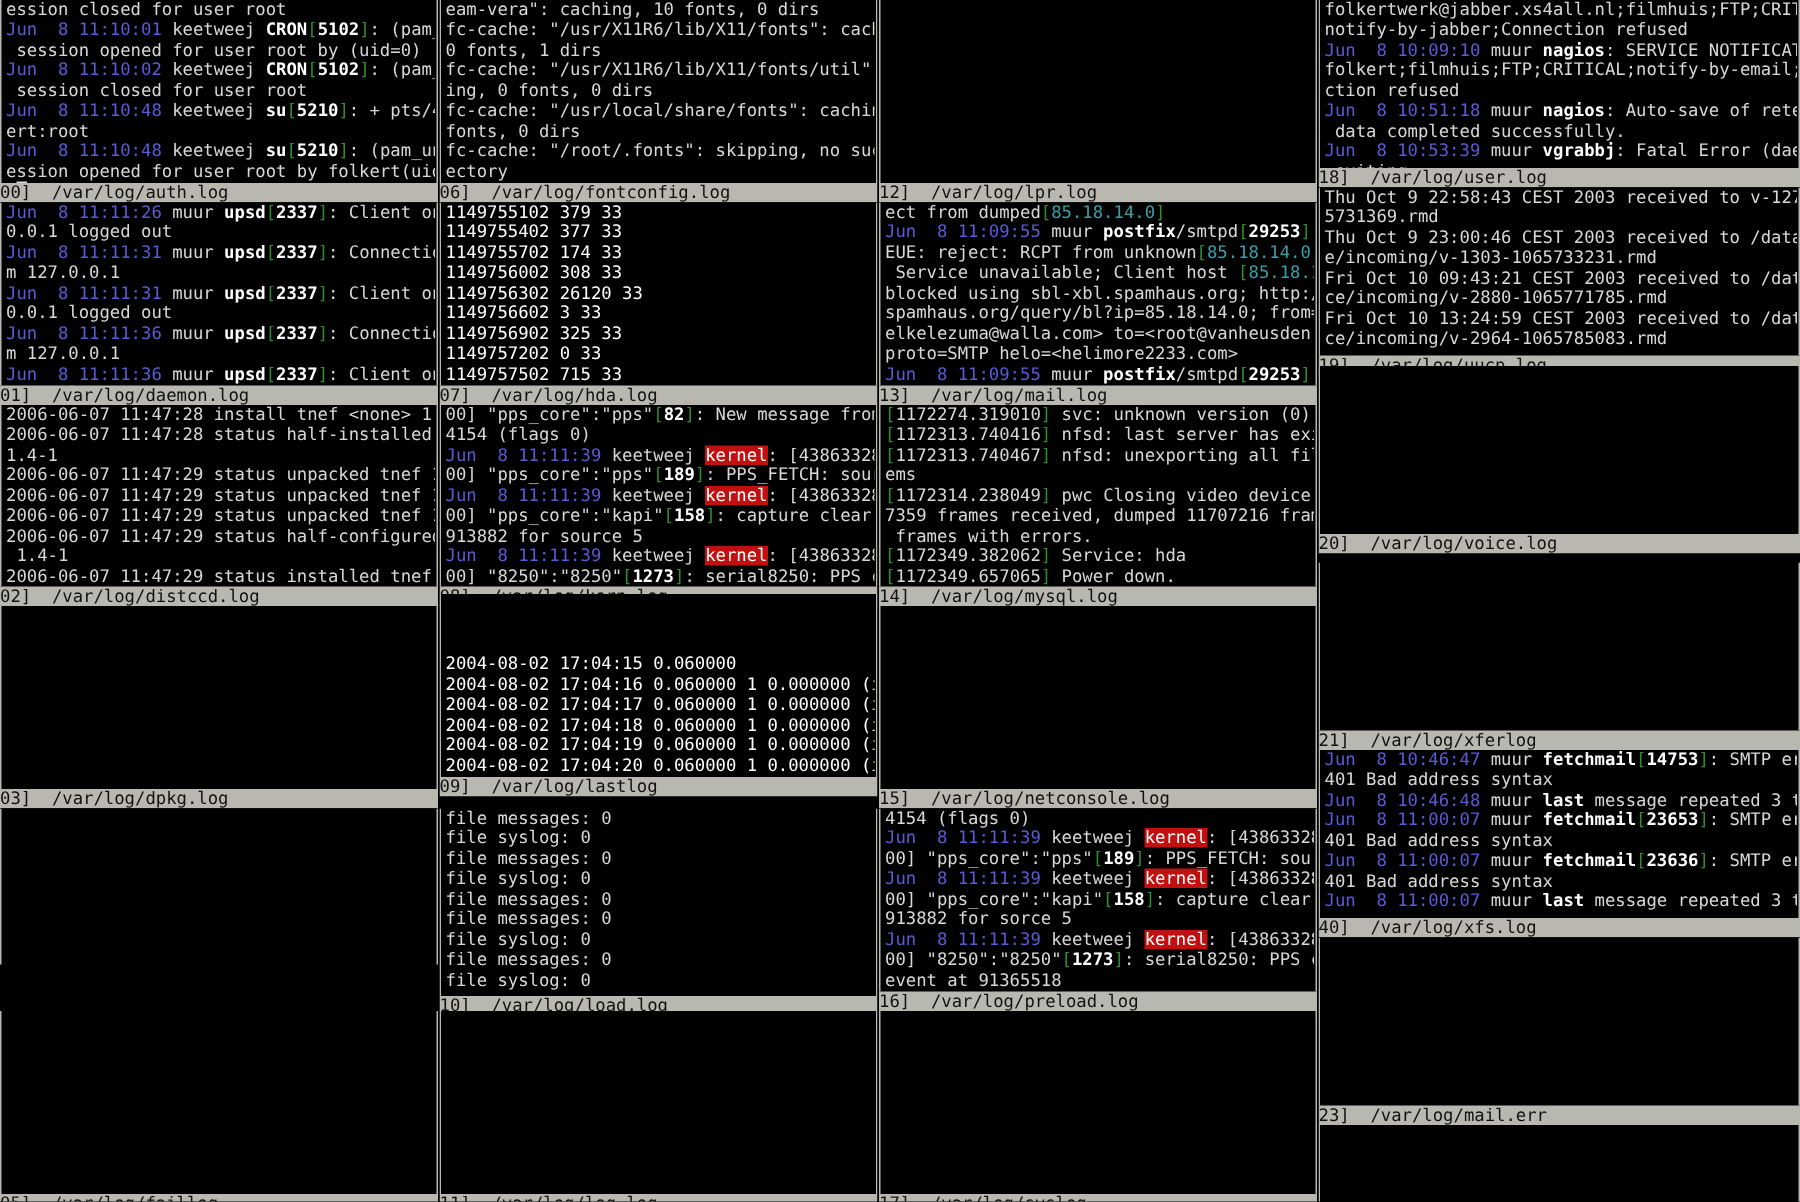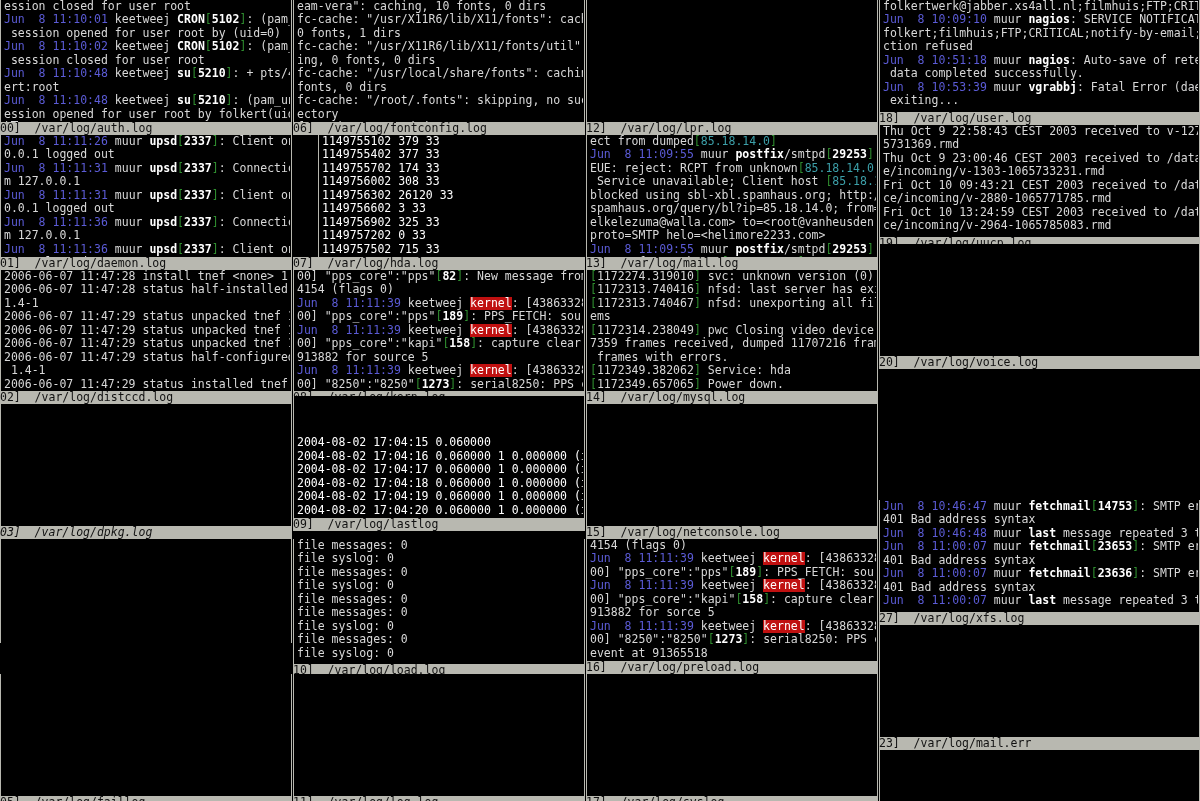--- a/index.html
+++ b/index.html
@@ -93,21 +93,21 @@
           <div class="ln"><span class="c-txt">1.4-1</span></div>
           <div class="ln"><span class="c-txt">2006-06-07 11:47:29 status unpacked tnef 1.4-1</span></div>
           <div class="ln"><span class="c-txt">2006-06-07 11:47:29 status unpacked tnef 1.4-1</span></div>
           <div class="ln"><span class="c-txt">2006-06-07 11:47:29 status unpacked tnef 1.4-1</span></div>
           <div class="ln"><span class="c-txt">2006-06-07 11:47:29 status half-configured tnef</span></div>
           <div class="ln"><span class="c-txt"> 1.4-1</span></div>
           <div class="ln"><span class="c-txt">2006-06-07 11:47:29 status installed tnef 1.4-1</span></div>
         </div>
         <div class="title">02]  /var/log/distccd.log</div>
       </div>
-      <div class="pane" style="position: absolute; left: 0px; top: 404px; width: 100%; height: 135px; font-style: italic;">
+      <div class="pane" style="position: absolute; left: 0px; top: 404px; width: 100%; height: 135px;">
         <div class="body" style="height: 121.55px; width: 100%;">
           <div class="ln">&nbsp;</div>
           <div class="ln">&nbsp;</div>
           <div class="ln">&nbsp;</div>
           <div class="ln">&nbsp;</div>
           <div class="ln">&nbsp;</div>
           <div class="ln">&nbsp;</div>
           <div class="ln">&nbsp;</div>
           <div class="ln">&nbsp;</div>
           <div class="ln">&nbsp;</div>
@@ -153,21 +153,21 @@
           <div class="ln"><span class="c-txt">ing, 0 fonts, 0 dirs</span></div>
           <div class="ln"><span class="c-txt">fc-cache: "/usr/local/share/fonts": caching, 0</span></div>
           <div class="ln"><span class="c-txt">fonts, 0 dirs</span></div>
           <div class="ln"><span class="c-txt">fc-cache: "/root/.fonts": skipping, no such dir</span></div>
           <div class="ln"><span class="c-txt">ectory</span></div>
           <div class="ln"><span class="c-txt">fc-cache: succeeded</span></div>
         </div>
         <div class="title">06]  /var/log/fontconfig.log</div>
       </div>
       <div class="pane" style="position: absolute; left: 0px; top: 135px; width: 100%; height: 135px;">
-        <div class="body" style="height: 121.55px; width: 100%; margin-left: 25px;">
+        <div class="body" style="height: 121.55px; width: 100%;">
           <div class="ln"><span class="c-white">1149755102 379 33</span></div>
           <div class="ln"><span class="c-white">1149755402 377 33</span></div>
           <div class="ln"><span class="c-white">1149755702 174 33</span></div>
           <div class="ln"><span class="c-white">1149756002 308 33</span></div>
           <div class="ln"><span class="c-white">1149756302 26120 33</span></div>
           <div class="ln"><span class="c-white">1149756602 3 33</span></div>
           <div class="ln"><span class="c-white">1149756902 325 33</span></div>
           <div class="ln"><span class="c-white">1149757202 0 33</span></div>
           <div class="ln"><span class="c-white">1149757502 715 33</span></div>
           <div class="ln"><span class="c-white">1149757801 5634 33</span></div>
@@ -315,20 +315,21 @@
           <div class="ln">&nbsp;</div>
           <div class="ln">&nbsp;</div>
         </div>
         <div class="title">17]  /var/log/syslog</div>
       </div>
     </div>
   <div class="col col3">
       <div class="pane" style="position: absolute; left: 0px; top: 0px; width: 100%; height: 125px;">
         <div class="body" style="height: 111.55px; width: 100%;">
           <div class="ln"><span class="c-txt">folkertwerk@jabber.xs4all.nl;filmhuis;FTP;CRITICAL;</span></div>
+          <div class="ln"><span class="c-txt">notify-by-jabber;Connection refused</span></div>
           <div class="ln"><span class="c-date">Jun  8 10:09:10</span><span class="c-txt"> muur </span><span class="c-prog">nagios</span><span class="c-txt">: SERVICE NOTIFICATION:</span></div>
           <div class="ln"><span class="c-txt">folkert;filmhuis;FTP;CRITICAL;notify-by-email;Conne</span></div>
           <div class="ln"><span class="c-txt">ction refused</span></div>
           <div class="ln"><span class="c-date">Jun  8 10:51:18</span><span class="c-txt"> muur </span><span class="c-prog">nagios</span><span class="c-txt">: Auto-save of retention</span></div>
           <div class="ln"><span class="c-txt"> data completed successfully.</span></div>
           <div class="ln"><span class="c-date">Jun  8 10:53:39</span><span class="c-txt"> muur </span><span class="c-prog">vgrabbj</span><span class="c-txt">: Fatal Error (daemon),</span></div>
           <div class="ln"><span class="c-txt"> exiting...</span></div>
         </div>
         <div class="title">18]  /var/log/user.log</div>
       </div>
@@ -351,32 +352,45 @@
           <div class="ln">&nbsp;</div>
           <div class="ln">&nbsp;</div>
           <div class="ln">&nbsp;</div>
           <div class="ln">&nbsp;</div>
           <div class="ln">&nbsp;</div>
           <div class="ln">&nbsp;</div>
           <div class="ln">&nbsp;</div>
         </div>
         <div class="title">20]  /var/log/voice.log</div>
       </div>
+      <div class="pane" style="position: absolute; left: 0px; top: 375px; width: 100%; height: 125px;">
+        <div class="body" style="height: 111.55px; width: 100%;">
+          <div class="ln">&nbsp;</div>
+          <div class="ln">&nbsp;</div>
+          <div class="ln">&nbsp;</div>
+          <div class="ln">&nbsp;</div>
+          <div class="ln">&nbsp;</div>
+          <div class="ln">&nbsp;</div>
+          <div class="ln">&nbsp;</div>
+          <div class="ln">&nbsp;</div>
+        </div>
+        <div class="title">21]  /var/log/xferlog</div>
+      </div>
       <div class="pane" style="position: absolute; left: 0px; top: 500px; width: 100%; height: 125px;">
         <div class="body" style="height: 111.55px; width: 100%;">
           <div class="ln"><span class="c-date">Jun  8 10:46:47</span><span class="c-txt"> muur </span><span class="c-prog">fetchmail</span><span class="c-brk">[</span><span class="c-pid">14753</span><span class="c-brk">]</span><span class="c-txt">: SMTP error:</span></div>
           <div class="ln"><span class="c-txt">401 Bad address syntax</span></div>
           <div class="ln"><span class="c-date">Jun  8 10:46:48</span><span class="c-txt"> muur </span><span class="c-prog">last</span><span class="c-txt"> message repeated 3 times</span></div>
           <div class="ln"><span class="c-date">Jun  8 11:00:07</span><span class="c-txt"> muur </span><span class="c-prog">fetchmail</span><span class="c-brk">[</span><span class="c-pid">23653</span><span class="c-brk">]</span><span class="c-txt">: SMTP error:</span></div>
           <div class="ln"><span class="c-txt">401 Bad address syntax</span></div>
           <div class="ln"><span class="c-date">Jun  8 11:00:07</span><span class="c-txt"> muur </span><span class="c-prog">fetchmail</span><span class="c-brk">[</span><span class="c-pid">23636</span><span class="c-brk">]</span><span class="c-txt">: SMTP error:</span></div>
           <div class="ln"><span class="c-txt">401 Bad address syntax</span></div>
           <div class="ln"><span class="c-date">Jun  8 11:00:07</span><span class="c-txt"> muur </span><span class="c-prog">last</span><span class="c-txt"> message repeated 3 times</span></div>
         </div>
-        <div class="title">27]  /var/log/xfs.log</div>
+        <div class="title">40]  /var/log/xfs.log</div>
       </div>
       <div class="pane" style="position: absolute; left: 0px; top: 625px; width: 100%; height: 125px;">
         <div class="body" style="height: 111.55px; width: 100%;">
           <div class="ln">&nbsp;</div>
           <div class="ln">&nbsp;</div>
           <div class="ln">&nbsp;</div>
           <div class="ln">&nbsp;</div>
           <div class="ln">&nbsp;</div>
           <div class="ln">&nbsp;</div>
           <div class="ln">&nbsp;</div>

